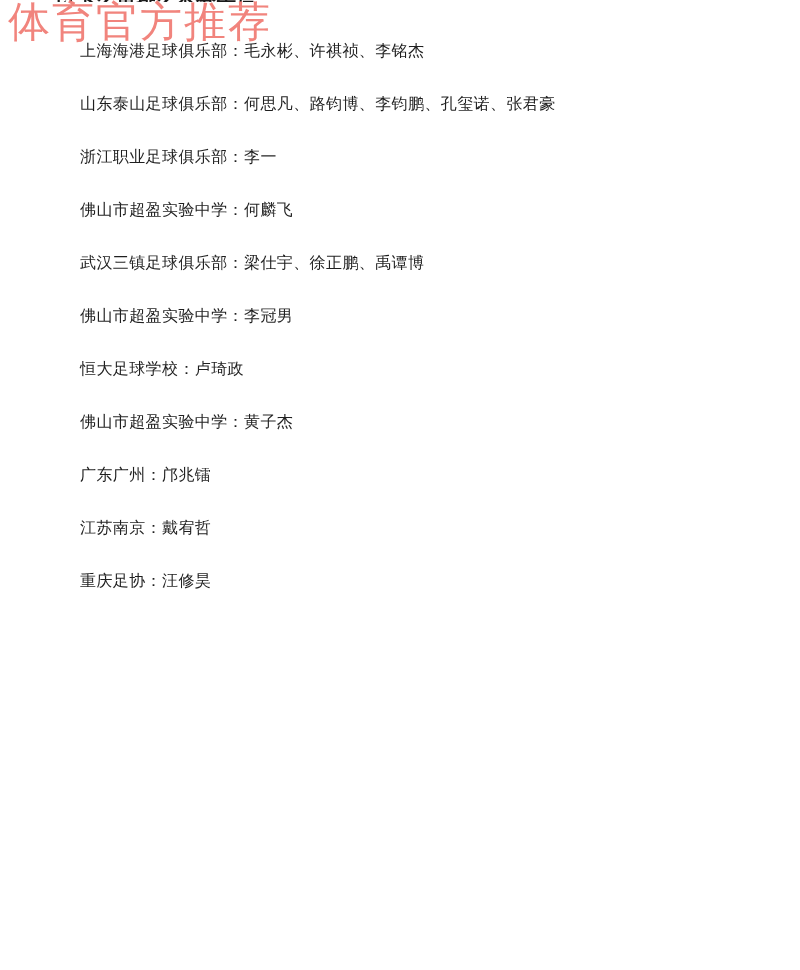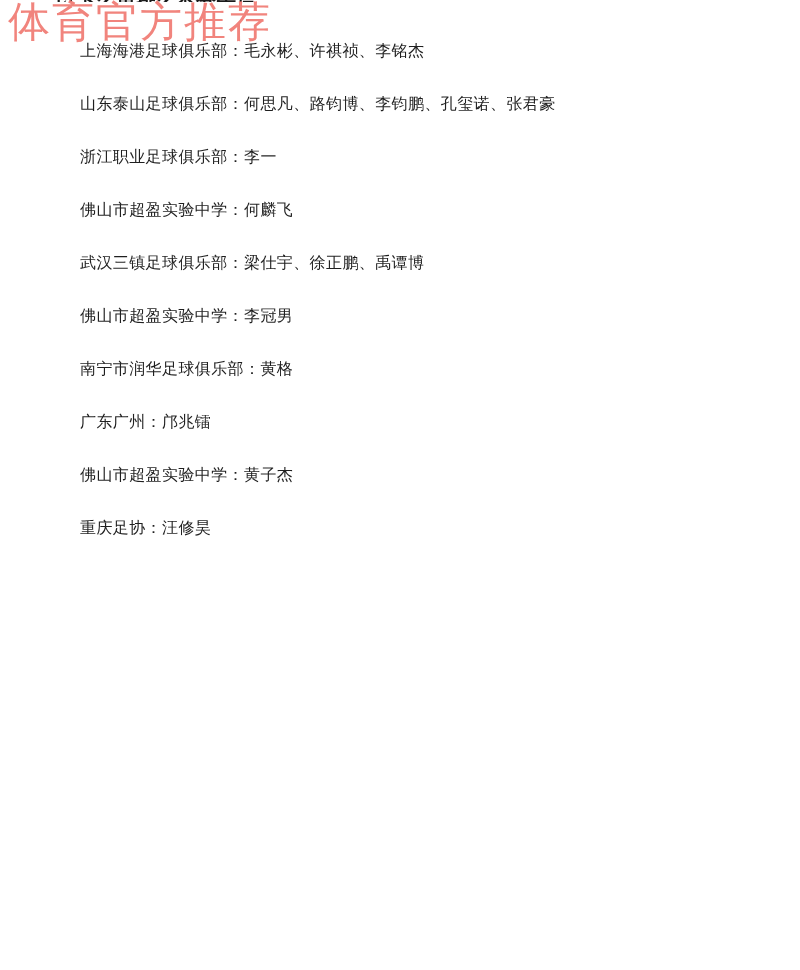--- a/index.html
+++ b/index.html
@@ -89,19 +89,20 @@
 
   <div class="watermark">体育官方推荐</div>
 
   <ul class="content-list" id="entry-list">
       <li class="entry"><span class="org">上海海港足球俱乐部</span><span class="sep">：</span><span class="names">毛永彬、许祺祯、李铭杰</span></li>
       <li class="entry"><span class="org">山东泰山足球俱乐部</span><span class="sep">：</span><span class="names">何思凡、路钧博、李钧鹏、孔玺诺、张君豪</span></li>
       <li class="entry"><span class="org">浙江职业足球俱乐部</span><span class="sep">：</span><span class="names">李一</span></li>
       <li class="entry"><span class="org">佛山市超盈实验中学</span><span class="sep">：</span><span class="names">何麟飞</span></li>
       <li class="entry"><span class="org">武汉三镇足球俱乐部</span><span class="sep">：</span><span class="names">梁仕宇、徐正鹏、禹谭博</span></li>
       <li class="entry"><span class="org">佛山市超盈实验中学</span><span class="sep">：</span><span class="names">李冠男</span></li>
-      <li class="entry"><span class="org">南宁市润华足球俱乐部</span><span class="sep">：</span><span class="names">黄格</span></li>
+      <li class="entry"><span class="org">恒大足球学校</span><span class="sep">：</span><span class="names">卢琦政</span></li>
+      <li class="entry"><span class="org">佛山市超盈实验中学</span><span class="sep">：</span><span class="names">黄子杰</span></li>
       <li class="entry"><span class="org">广东广州</span><span class="sep">：</span><span class="names">邝兆镭</span></li>
-      <li class="entry"><span class="org">佛山市超盈实验中学</span><span class="sep">：</span><span class="names">黄子杰</span></li>
+      <li class="entry"><span class="org">江苏南京</span><span class="sep">：</span><span class="names">戴宥哲</span></li>
       <li class="entry"><span class="org">重庆足协</span><span class="sep">：</span><span class="names">汪修昊</span></li>
     </ul>
 
 </div>
 
 </body></html>

